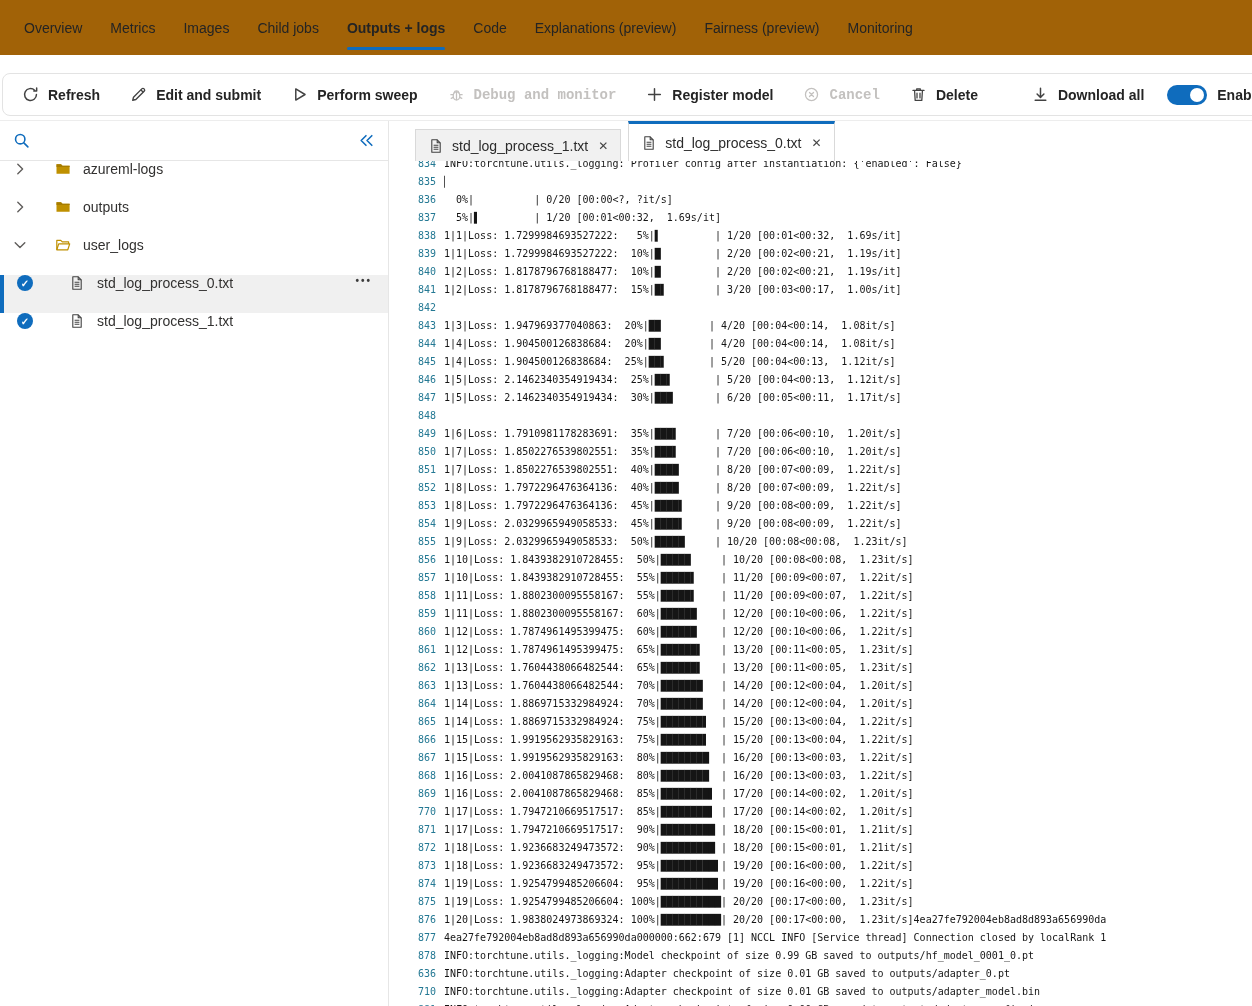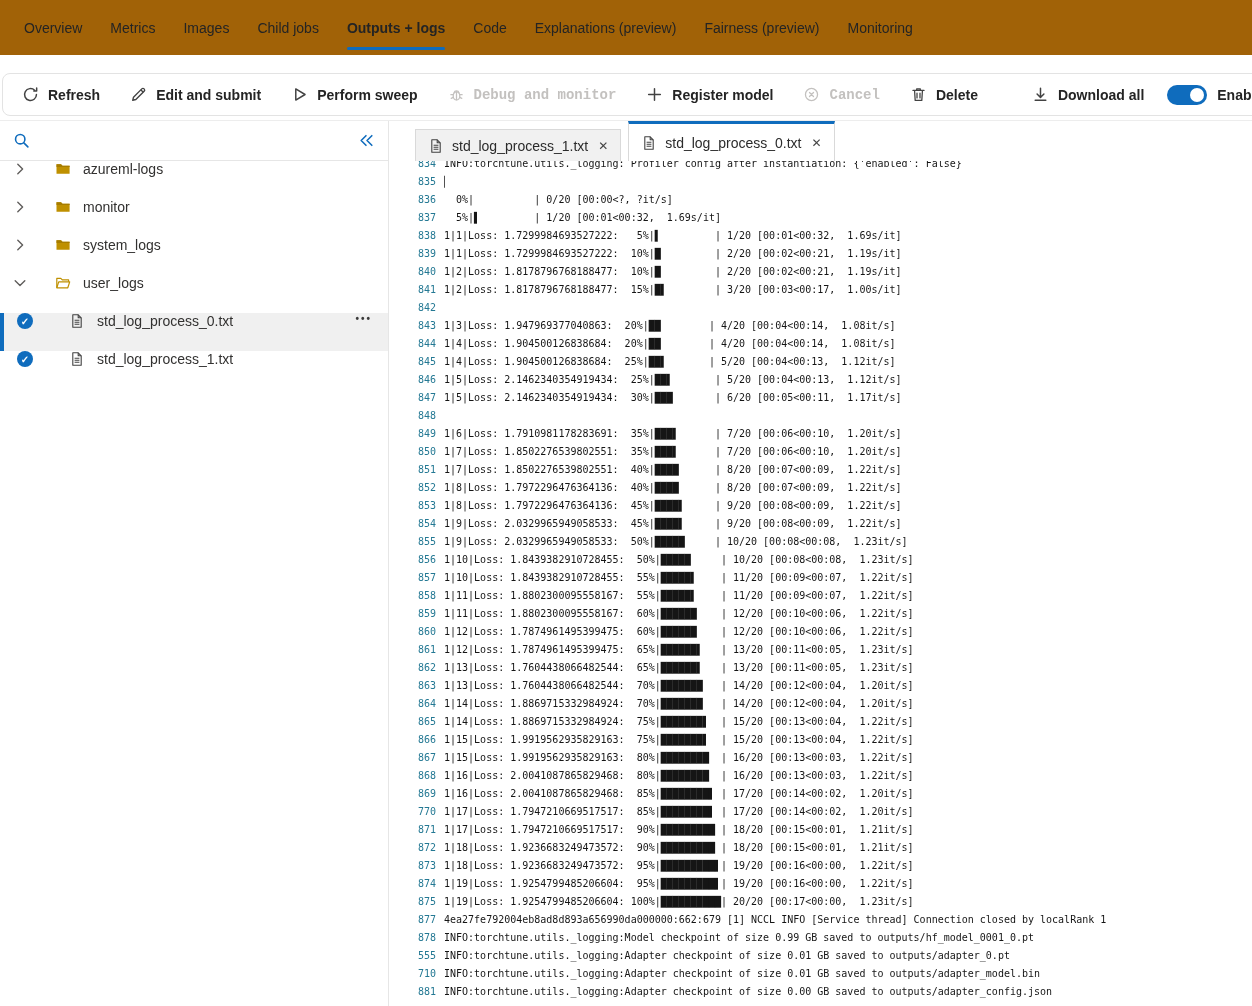--- a/index.html
+++ b/index.html
@@ -213,37 +213,21 @@
               <path d="M5.8 3.2L10.6 8l-4.8 4.8"></path>
             </svg>
           </span>
 
           <span class="fileicon icon16">
             <svg viewBox="0 0 16 16">
               <path d="M1.5 3.2h4.5l1.5 1.5h7.1v8.1H1.5z" fill="#bf9000"></path>
               <path d="M1.5 3.2h4.5l1.5 1.5h7.1v1.2H1.5z" fill="#a67c00"></path>
             </svg>
           </span>
-          <span class="tree-label">monitor</span>
-
-        </div>
-        <div class="tree-row k-folder">
-          <span class="chev icon16">
-            <svg viewBox="0 0 16 16" fill="none" stroke="currentColor" stroke-width="1.4" stroke-linecap="round" stroke-linejoin="round">
-              <path d="M5.8 3.2L10.6 8l-4.8 4.8"></path>
-            </svg>
-          </span>
-
-          <span class="fileicon icon16">
-            <svg viewBox="0 0 16 16">
-              <path d="M1.5 3.2h4.5l1.5 1.5h7.1v8.1H1.5z" fill="#bf9000"></path>
-              <path d="M1.5 3.2h4.5l1.5 1.5h7.1v1.2H1.5z" fill="#a67c00"></path>
-            </svg>
-          </span>
-          <span class="tree-label">system_logs</span>
+          <span class="tree-label">outputs</span>
 
         </div>
         <div class="tree-row k-folder">
           <span class="chev icon16">
             <svg viewBox="0 0 16 16" fill="none" stroke="currentColor" stroke-width="1.4" stroke-linecap="round" stroke-linejoin="round">
               <path d="M3.2 5.8L8 10.6l4.8-4.8"></path>
             </svg>
           </span>
 
           <span class="fileicon icon16">
@@ -473,29 +457,33 @@
           </div>
           <div class="logline">
             <span class="lnum">874</span>
             <span class="ltxt">1|19|Loss: 1.9254799485206604:  95%|█████████▌| 19/20 [00:16&lt;00:00,  1.22it/s]</span>
           </div>
           <div class="logline">
             <span class="lnum">875</span>
             <span class="ltxt">1|19|Loss: 1.9254799485206604: 100%|██████████| 20/20 [00:17&lt;00:00,  1.23it/s]</span>
           </div>
           <div class="logline">
+            <span class="lnum">876</span>
+            <span class="ltxt">1|20|Loss: 1.9838024973869324: 100%|██████████| 20/20 [00:17&lt;00:00,  1.23it/s]4ea27fe792004eb8ad8d893a656990da</span>
+          </div>
+          <div class="logline">
             <span class="lnum">877</span>
             <span class="ltxt">4ea27fe792004eb8ad8d893a656990da000000:662:679 [1] NCCL INFO [Service thread] Connection closed by localRank 1</span>
           </div>
           <div class="logline">
             <span class="lnum">878</span>
             <span class="ltxt">INFO:torchtune.utils._logging:Model checkpoint of size 0.99 GB saved to outputs/hf_model_0001_0.pt</span>
           </div>
           <div class="logline">
-            <span class="lnum">555</span>
+            <span class="lnum">636</span>
             <span class="ltxt">INFO:torchtune.utils._logging:Adapter checkpoint of size 0.01 GB saved to outputs/adapter_0.pt</span>
           </div>
           <div class="logline">
             <span class="lnum">710</span>
             <span class="ltxt">INFO:torchtune.utils._logging:Adapter checkpoint of size 0.01 GB saved to outputs/adapter_model.bin</span>
           </div>
           <div class="logline">
             <span class="lnum">881</span>
             <span class="ltxt">INFO:torchtune.utils._logging:Adapter checkpoint of size 0.00 GB saved to outputs/adapter_config.json</span>
           </div>

